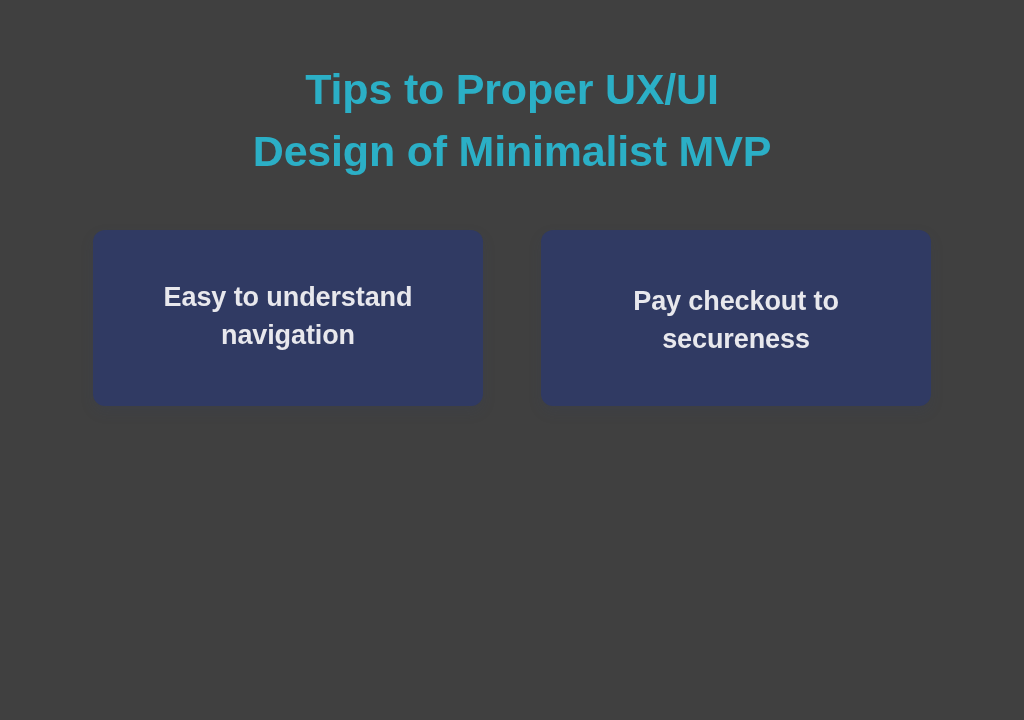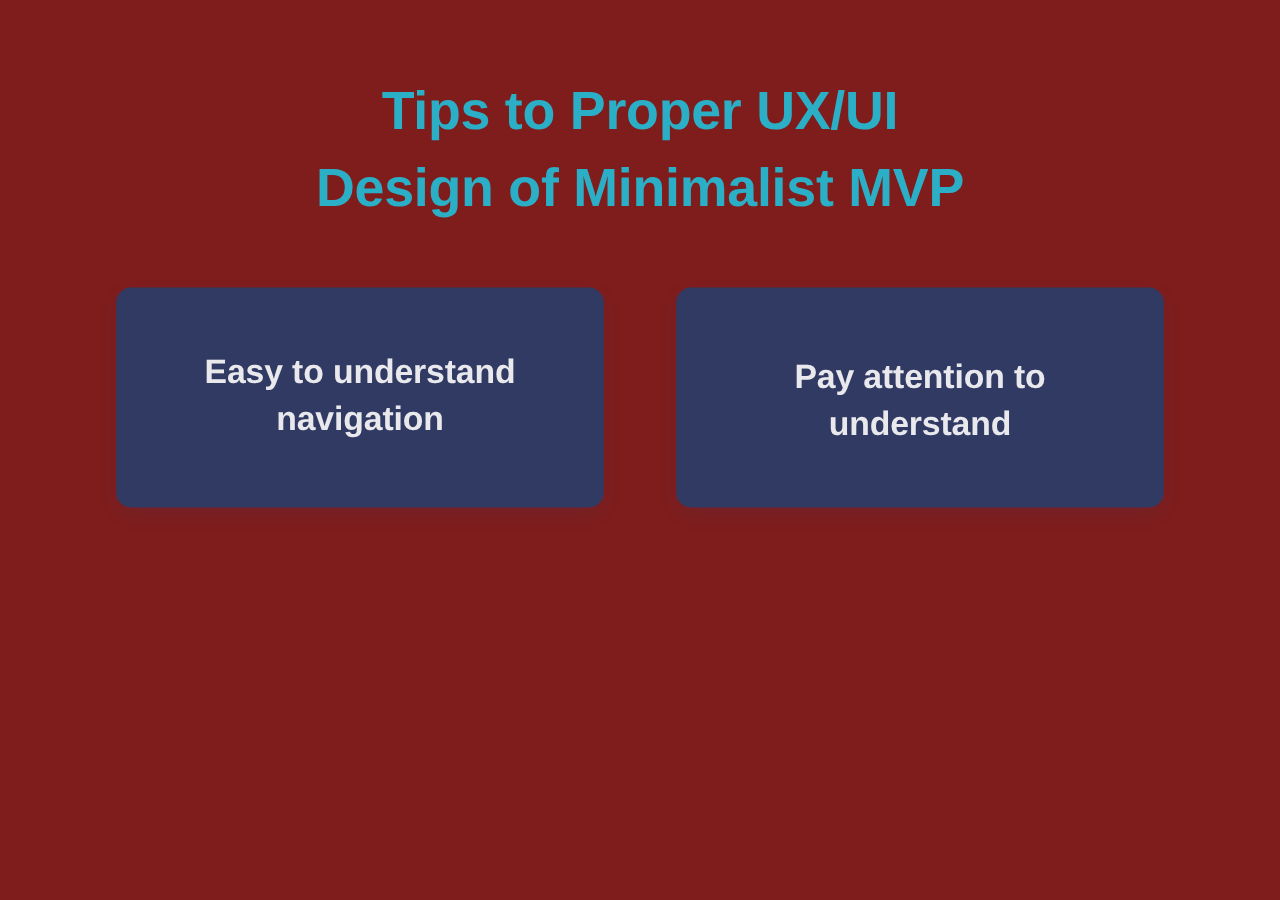--- a/index.html
+++ b/index.html
@@ -12,21 +12,21 @@
     height: 720px;
     background: #ffffff;
     font-family: "Liberation Sans", sans-serif;
     overflow: hidden;
   }
 
   .slide {
     position: relative;
     width: 1024px;
     height: 720px;
-    background: #7f1d1d;
+    background: #404040;
     box-sizing: border-box;
   }
 
   
   .title-block {
     position: absolute;
     left: 0;
     top: 58px;
     width: 1024px;
     text-align: center;
@@ -97,17 +97,17 @@
 
   <div class="card-grid">
 
     <div class="card align-upper">
       <span class="card-label">Easy to understand navigation</span>
     </div>
 
 
 
     <div class="card align-upper-tight">
-      <span class="card-label">Pay attention to understand</span>
+      <span class="card-label">Pay checkout to secureness</span>
     </div>
 
   </div>
 </div>
 
 </body></html>

